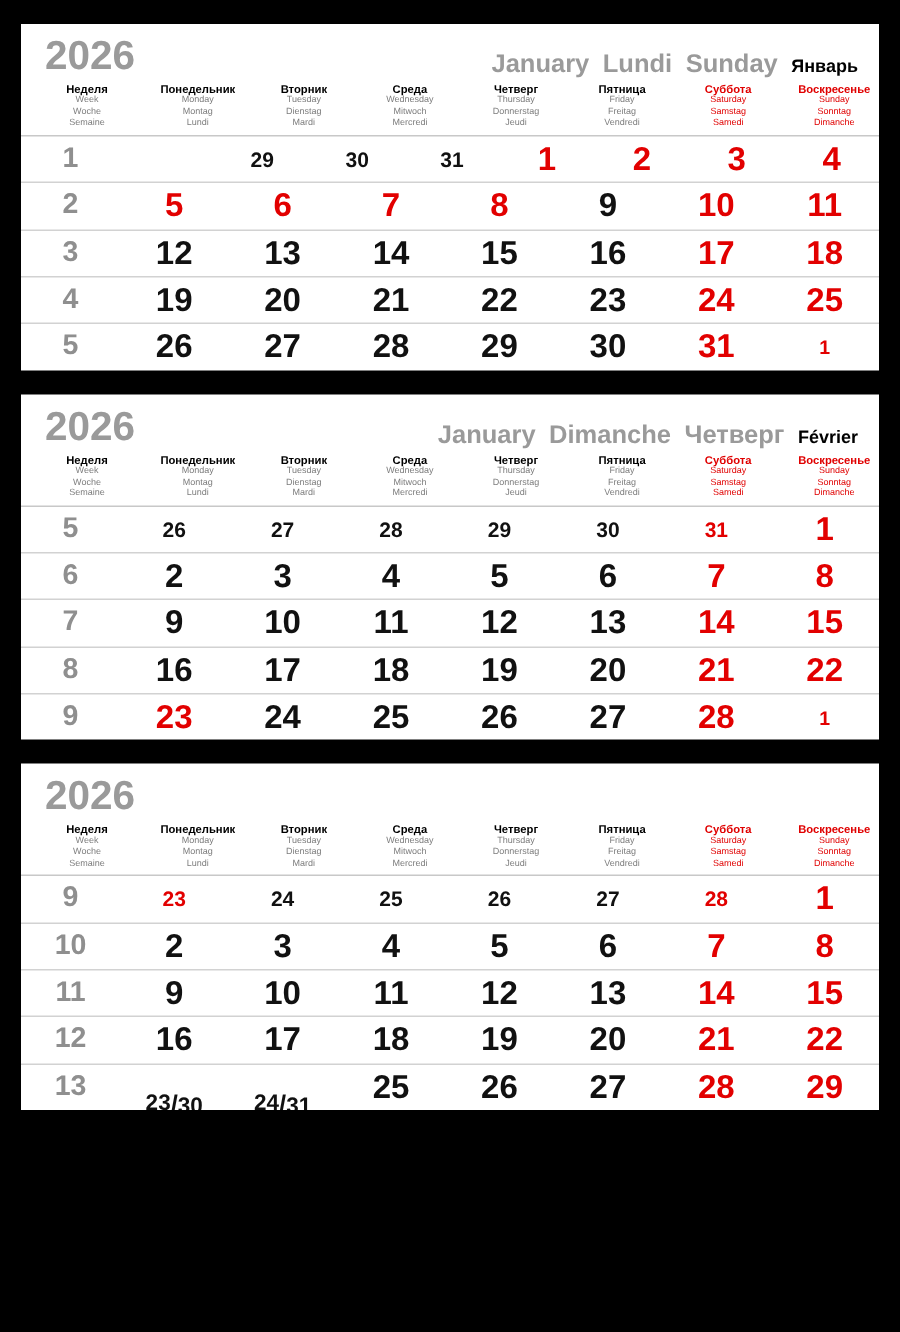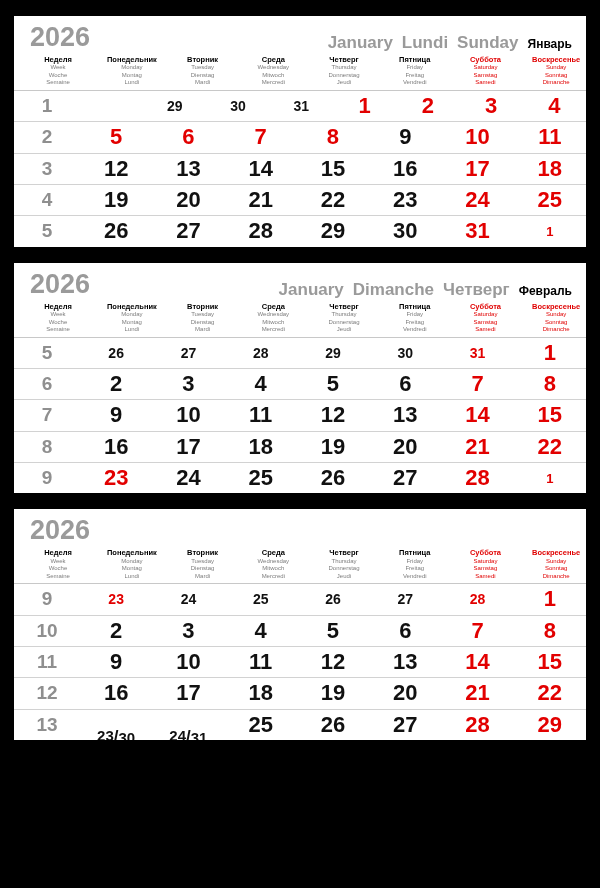--- a/index.html
+++ b/index.html
@@ -255,21 +255,21 @@
       </div>
   </div>
 
   <div class="block">
     <div class="block-header">
       <div class="year">2026</div>
       <div class="months">
         <span class="month-en">January</span>
         <span class="month-de">Dimanche</span>
         <span class="month-fr">Четверг</span>
-        <span class="month-ru">Февраль</span>
+        <span class="month-ru">Février</span>
       </div>
     </div>
     <div class="weekday-row">
         <div class="wd-cell first weekhdr">
           <div class="wd-main">Неделя</div>
           <div class="wd-sub">Week</div>
           <div class="wd-sub">Woche</div>
           <div class="wd-sub">Semaine</div>
         </div>
         <div class="wd-cell">

